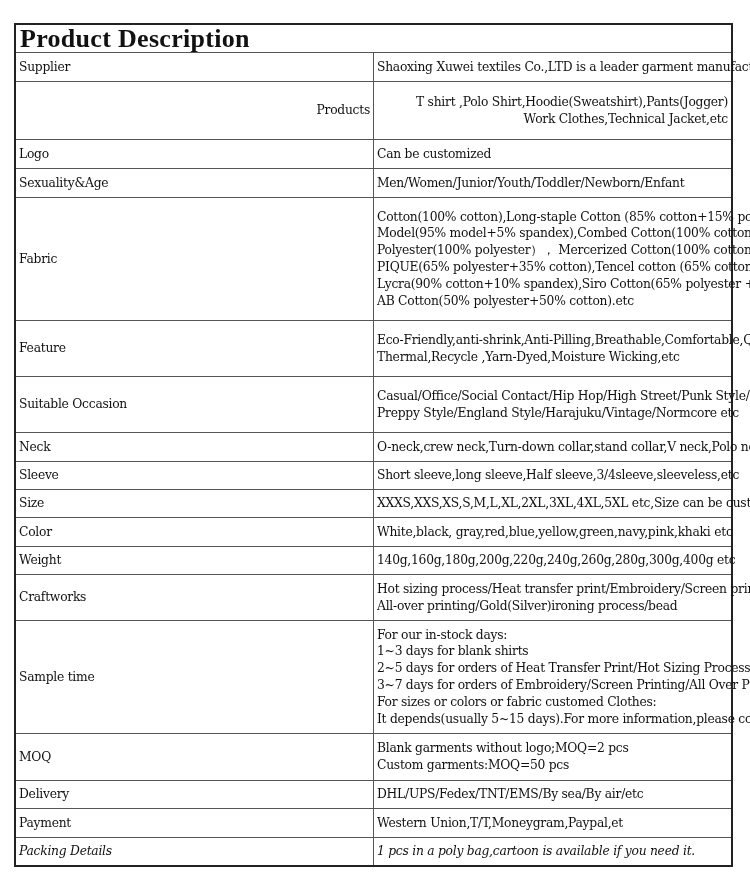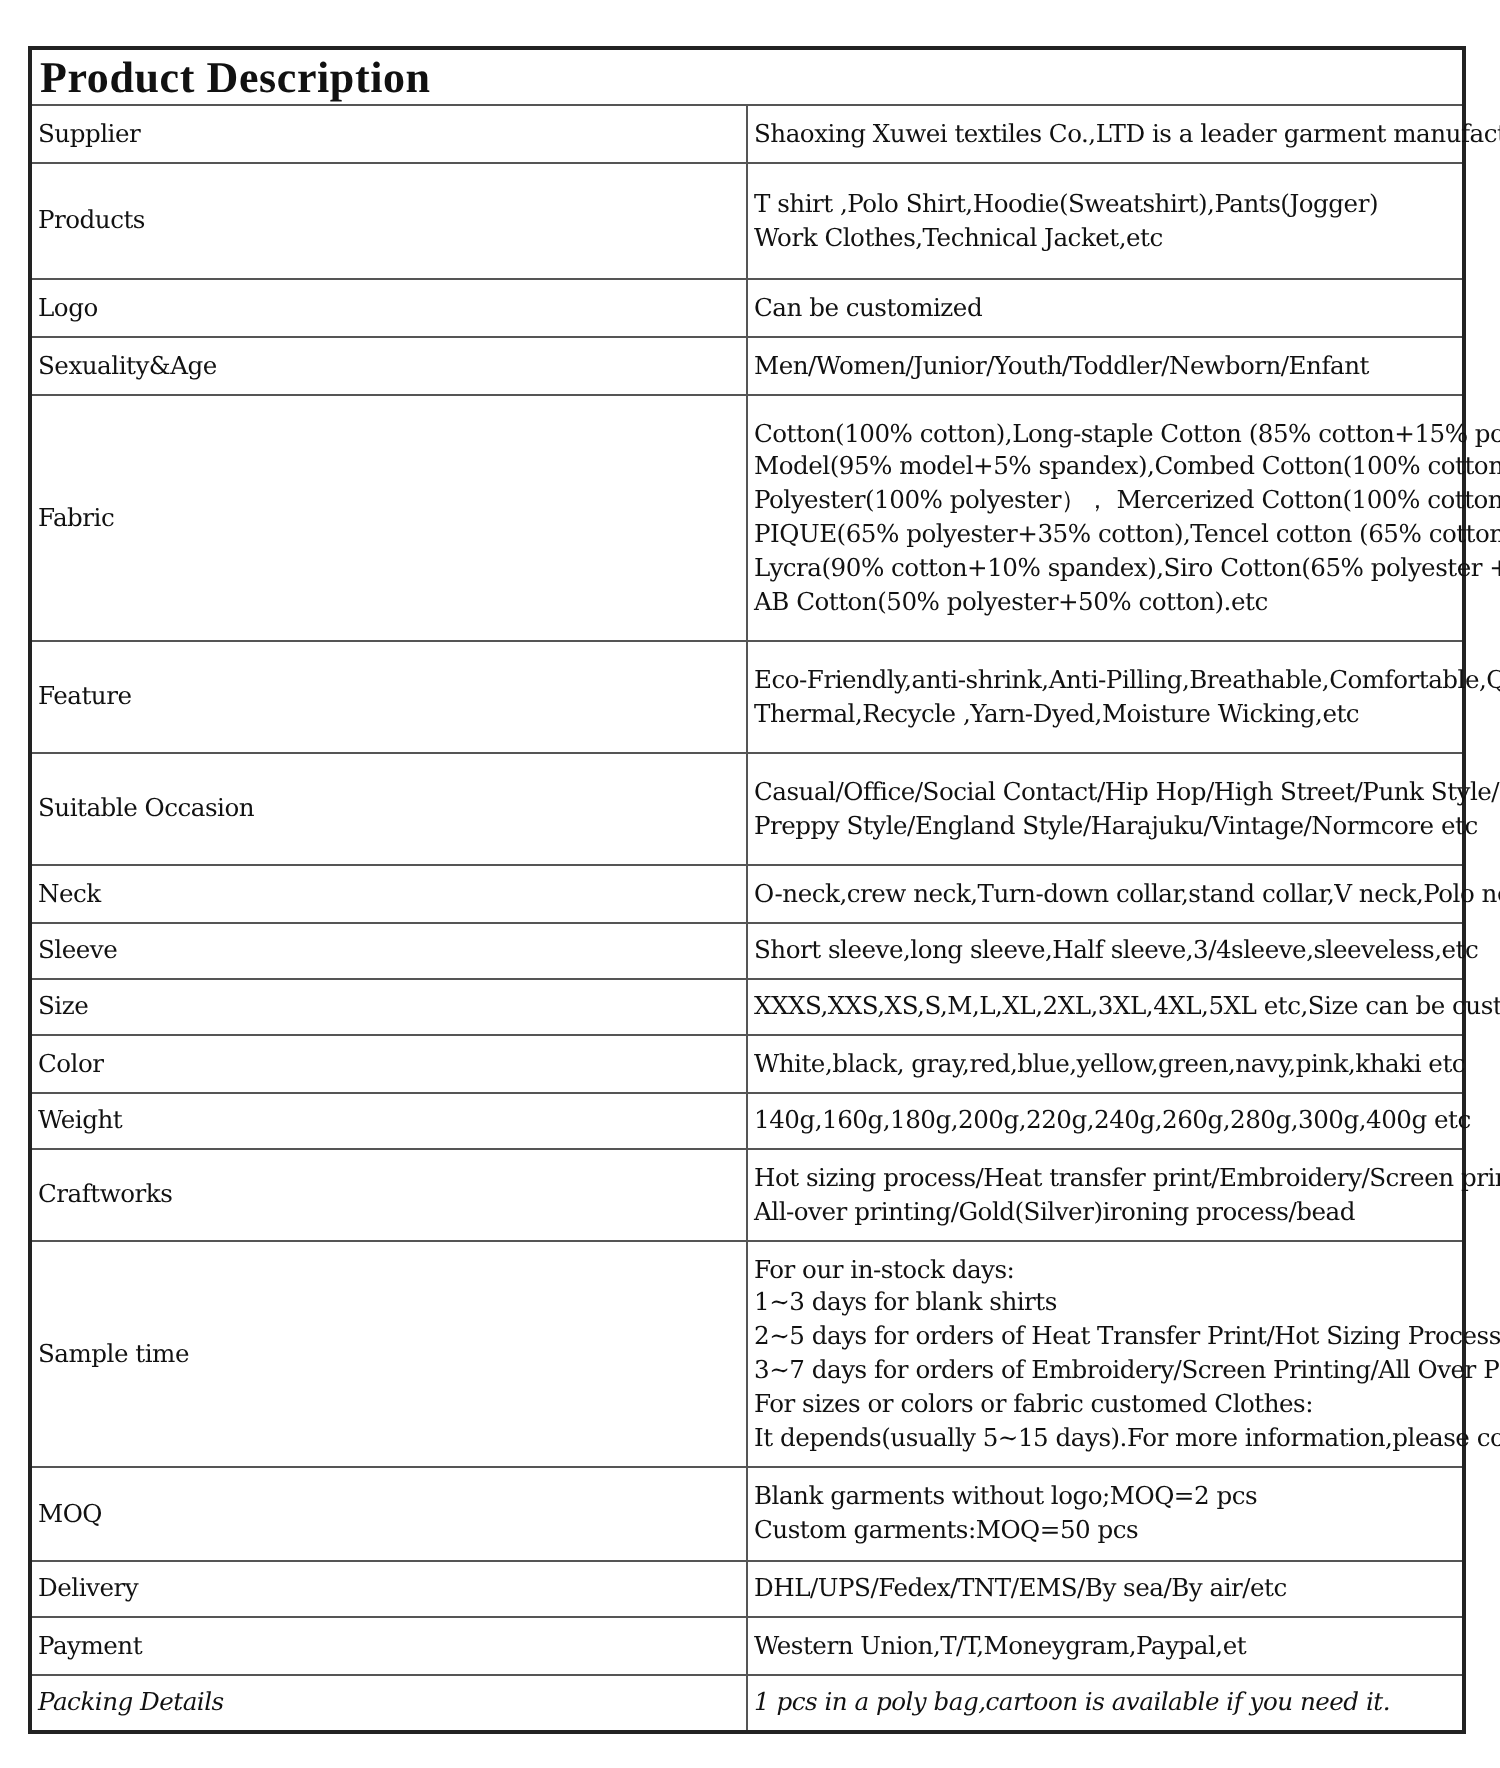--- a/index.html
+++ b/index.html
@@ -6,40 +6,40 @@
     body { width: 750px; height: 884px; position: relative; overflow: hidden;
            font-family: "DejaVu Serif", "Liberation Serif", serif; color: #111; }
     .sheet { position: absolute; left: 14px; top: 23px; width: 719px; }
     table { border-collapse: collapse; width: 719px; table-layout: fixed;
             border: 2px solid #222; }
     td { border: 1px solid #555; padding: 0 3px; vertical-align: middle;
          font-size: 12.3px; line-height: 16.8px; letter-spacing: -0.25px; }
     td.label { width: 155px; }
     td.value { white-space: nowrap; }
     td.title { font-family: "Liberation Serif", "DejaVu Serif", serif; font-weight: bold;
-               font-size: 22px; height: 27px; line-height: 27px; padding: 0 4px;
+               font-size: 26px; height: 27px; line-height: 27px; padding: 0 4px;
                letter-spacing: 0.3px; }
     .line { display: block; }
   </style>
 </head>
 <body>
 
 <div class="sheet">
   <table>
     <tbody id="tbody">
       <tr>
         <td class="title" colspan="2">Product Description</td>
       </tr>
     <tr style="height: 29px;">
           <td class="label">Supplier</td>
           <td class="value">
             <span class="line">Shaoxing Xuwei textiles Co.,LTD is a leader garment manufacturer in Shaoxing</span>
           </td>
         </tr>
-        <tr style="height: 58px;">
+        <tr style="height: 58px; text-align: right;">
           <td class="label">Products</td>
           <td class="value">
             <span class="line">T shirt ,Polo Shirt,Hoodie(Sweatshirt),Pants(Jogger)</span>
             <span class="line">Work Clothes,Technical Jacket,etc</span>
           </td>
         </tr>
         <tr style="height: 29px;">
           <td class="label">Logo</td>
           <td class="value">
             <span class="line">Can be customized</span>

